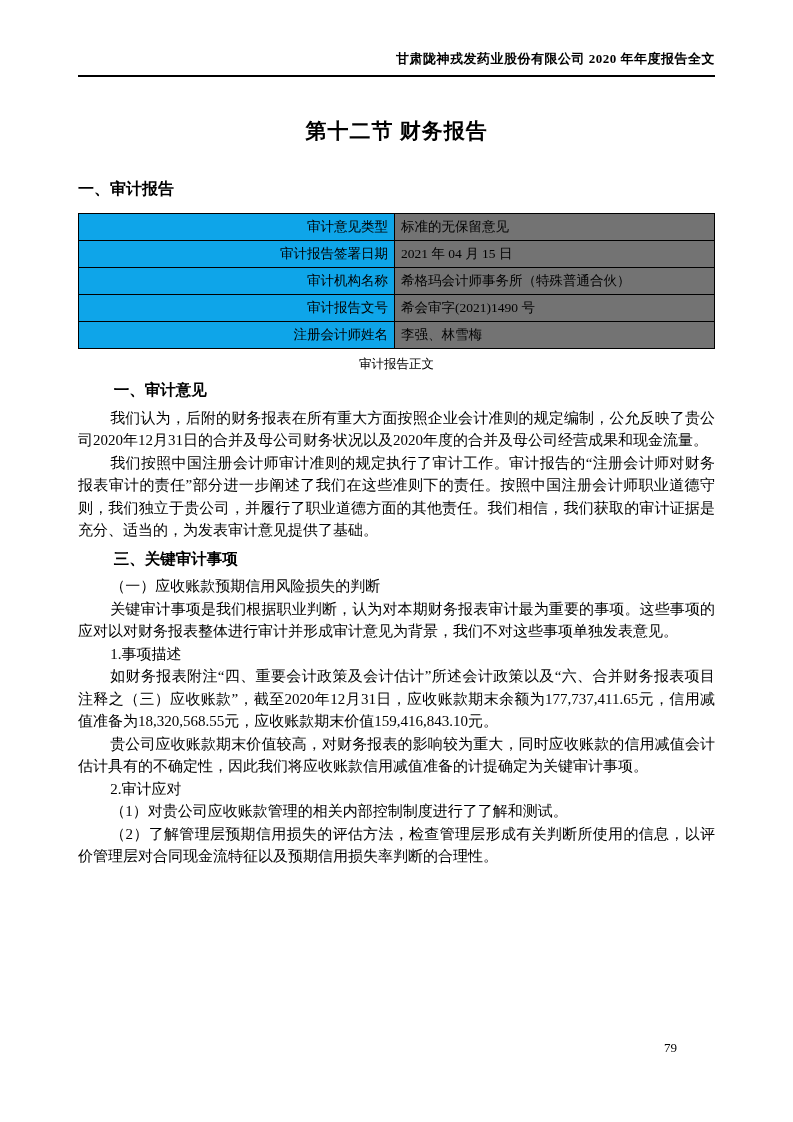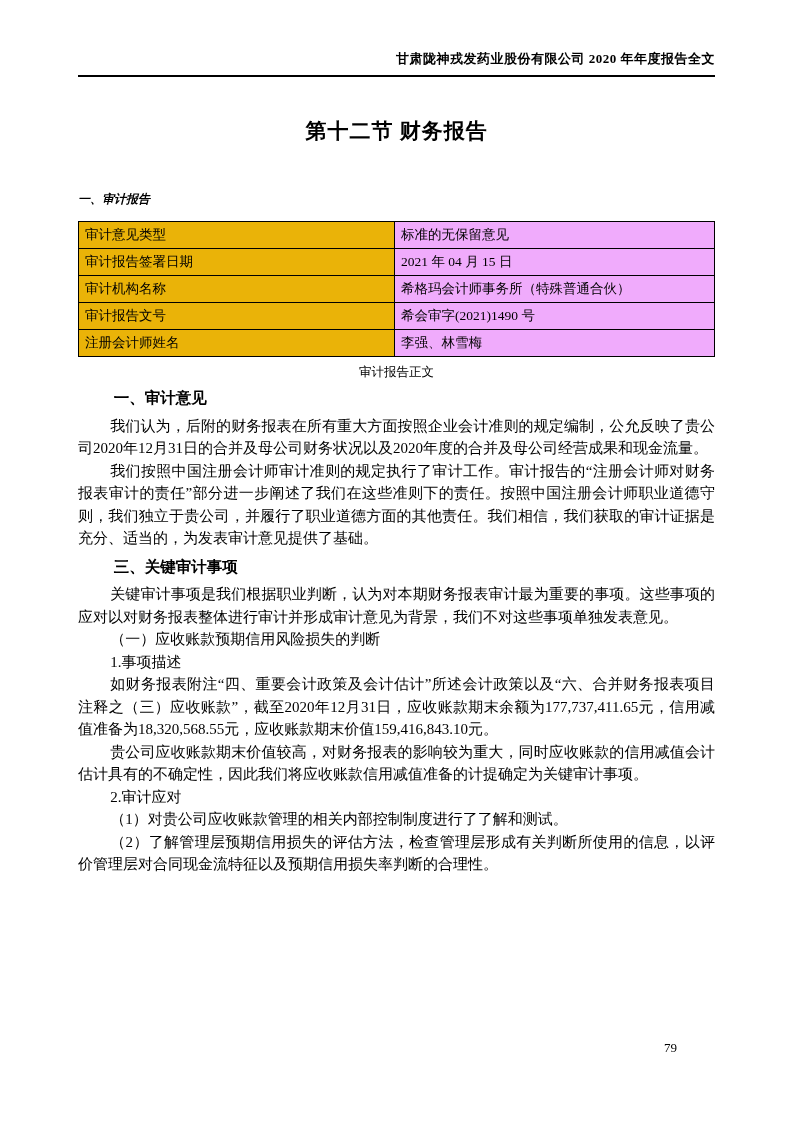--- a/index.html
+++ b/index.html
@@ -28,43 +28,43 @@
     font-weight: bold;
   }
   .doc-title {
     margin-top: 40px;
     text-align: center;
     font-size: 21px;
     font-weight: bold;
     letter-spacing: 1px;
   }
   .sec-h {
-    margin-top: 46px;
-    font-size: 12px;
+    margin-top: 34px;
+    font-size: 16px;
     font-weight: bold;
-    font-style: italic;
   }
   table.audit-table {
     margin-top: 13px;
     width: 100%;
     border-collapse: collapse;
     font-size: 13.5px;
   }
   table.audit-table td {
     border: 1px solid #000000;
     height: 27px;
     padding: 2px 6px;
     vertical-align: middle;
   }
   table.audit-table td.k {
     width: 49.7%;
-    background: #eab308;
+    background: #0ea5e9;
+    text-align: right;
   }
   table.audit-table td.v {
-    background: #f0abfc;
+    background: #737373;
   }
   .table-caption {
     margin-top: 7px;
     text-align: center;
     font-size: 12.5px;
   }
   .sub-h {
     font-size: 15.5px;
     font-weight: bold;
     line-height: 22.5px;
@@ -125,22 +125,22 @@
     </table>
 
     <div class="table-caption">审计报告正文</div>
 
     <h3 class="sub-h">一、审计意见</h3>
     <p class="body-p">我们认为，后附的财务报表在所有重大方面按照企业会计准则的规定编制，公允反映了贵公司2020年12月31日的合并及母公司财务状况以及2020年度的合并及母公司经营成果和现金流量。</p>
 
     <p class="body-p">我们按照中国注册会计师审计准则的规定执行了审计工作。审计报告的“注册会计师对财务报表审计的责任”部分进一步阐述了我们在这些准则下的责任。按照中国注册会计师职业道德守则，我们独立于贵公司，并履行了职业道德方面的其他责任。我们相信，我们获取的审计证据是充分、适当的，为发表审计意见提供了基础。</p>
 
     <h3 class="sub-h">三、关键审计事项</h3>
+    <p class="body-p">（一）应收账款预期信用风险损失的判断</p>
     <p class="body-p">关键审计事项是我们根据职业判断，认为对本期财务报表审计最为重要的事项。这些事项的应对以对财务报表整体进行审计并形成审计意见为背景，我们不对这些事项单独发表意见。</p>
-    <p class="body-p">（一）应收账款预期信用风险损失的判断</p>
     <p class="body-p">1.事项描述</p>
     <p class="body-p">如财务报表附注“四、重要会计政策及会计估计”所述会计政策以及“六、合并财务报表项目注释之（三）应收账款”，截至2020年12月31日，应收账款期末余额为177,737,411.65元，信用减值准备为18,320,568.55元，应收账款期末价值159,416,843.10元。</p>
     <p class="body-p">贵公司应收账款期末价值较高，对财务报表的影响较为重大，同时应收账款的信用减值会计估计具有的不确定性，因此我们将应收账款信用减值准备的计提确定为关键审计事项。</p>
     <p class="body-p">2.审计应对</p>
     <p class="body-p">（1）对贵公司应收账款管理的相关内部控制制度进行了了解和测试。</p>
     <p class="body-p">（2）了解管理层预期信用损失的评估方法，检查管理层形成有关判断所使用的信息，以评价管理层对合同现金流特征以及预期信用损失率判断的合理性。</p>
 
   </div>
 
   <div class="page-number">79</div>

